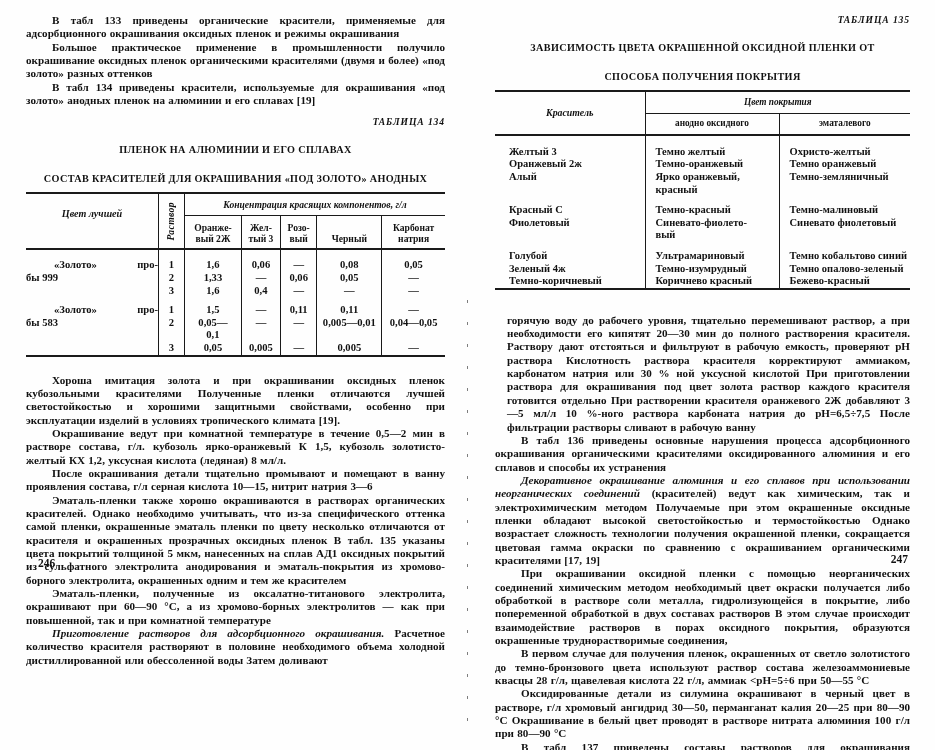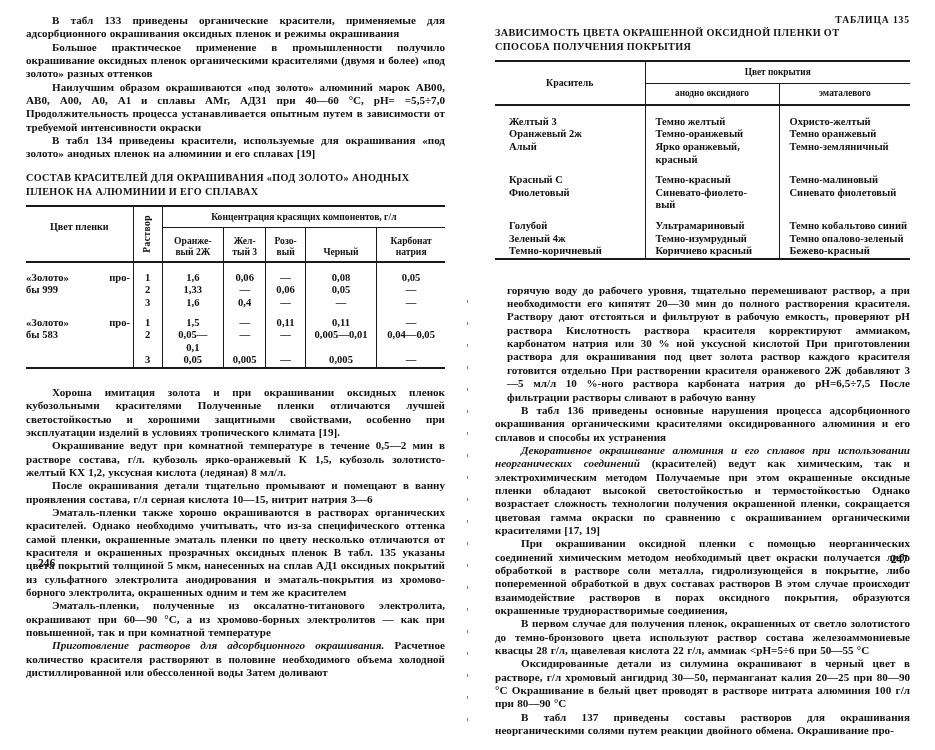--- a/index.html
+++ b/index.html
@@ -54,47 +54,48 @@
     -webkit-font-smoothing: none;
   }
   p.para.noindent { text-indent: 0; margin-left: 12px; }
   p.para + p.para { margin-top: 0px; }
   .ital { font-style: italic; }
 
   
   .tbl-num {
     text-align: right;
     font-size: 9.6px;
+    font-style: italic;
     font-weight: bold;
     letter-spacing: 0.9px;
     margin: 0;
   }
   .tbl-title {
-    text-align: left;
+    text-align: center;
     font-size: 10.2px;
     font-weight: bold;
     letter-spacing: 0.35px;
     line-height: 13px;
-    margin: 1px 0 0 0;
+    margin: 16px 0 0 0;
   }
 
   
   table.doc {
     border-collapse: collapse;
     width: 100%;
     font-size: 10.1px;
     font-weight: 600;
     line-height: 12.4px;
   }
   table.doc td, table.doc th {
     padding: 0;
     vertical-align: top;
     font-weight: 600;
   }
-  .rule-thick { border-top: 2px solid #1a1a1a; }
+  .rule-thick { border-top: 2px solid #1a1a1a; font-style: italic; }
   .rule-thin  { border-top: 1px solid #1a1a1a; }
   .vline-l { border-left: 1.5px solid #1a1a1a; }
 
   
   #table134 { margin-top: 7px; }
   #table134 .hd-cell {
     text-align: center;
     font-size: 9.6px;
     line-height: 11px;
     font-weight: 600;
@@ -114,21 +115,21 @@
     white-space: nowrap;
     margin: 0 auto;
     letter-spacing: 0.4px;
   }
   #table134 .vert-wrap { display: flex; justify-content: center; align-items: center; height: 54px; }
   #table134 td.body { padding: 0; font-size: 10.6px; line-height: 12.6px; }
   #table134 .num { text-align: center; }
   #table134 .rowlabel { padding-left: 3px; white-space: nowrap; }
   #table134 .spacer-row td { height: 7px; }
 
-  .label-flex { display: flex; justify-content: space-between; width: 104px; }
+  .label-flex { display: flex; justify-content: space-between; width: 104px; margin-left: 28px; }
 
   
   #table135 { margin-top: 7px; }
   #table135 .hd-main {
     text-align: center; font-size: 9.8px; vertical-align: middle; padding: 10px 0;
   }
   #table135 .hd-sub {
     text-align: center; font-size: 9.3px; padding: 3px 0 4px 0;
   }
   #table135 td.cell { padding: 0 0 0 10px; font-size: 10.5px; line-height: 12.6px; }
@@ -151,42 +152,42 @@
 <body>
 
 <div class="spread">
 
   <div class="gutter"></div>
 
   <div class="page page-left">
 
     <p class="para">В табл 133 приведены органические красители, применяемые для адсорбционного окрашивания оксидных пленок и режимы окрашивания</p>
     <p class="para">Большое практическое применение в промышленности получило окрашивание оксидных пленок органическими красителями (двумя и более) «под золото» разных оттенков</p>
-    <p class="para">Наилучшим образом окрашиваются «под золото» алюминий марок АВ00, АВ0, А00, А0, А1 и сплавы АМг, АД31 при 40—60 °С, рН= =5,5÷7,0 Продолжительность процесса устанавливается опытным путем в зависимости от требуемой интенсивности окраски</p>
     <p class="para">В табл 134 приведены красители, используемые для окрашивания «под золото» анодных пленок на алюминии и его сплавах [19]</p>
 
     <div style="height:9px"></div>
 
+    <p class="tbl-num">ТАБЛИЦА 134</p>
+    <p class="tbl-title">ПЛЕНОК НА АЛЮМИНИИ И ЕГО СПЛАВАХ</p>
     <p class="tbl-title">СОСТАВ КРАСИТЕЛЕЙ ДЛЯ ОКРАШИВАНИЯ «ПОД ЗОЛОТО» АНОДНЫХ</p>
-    <p class="tbl-title">ПЛЕНОК НА АЛЮМИНИИ И ЕГО СПЛАВАХ</p>
 
     <table class="doc" id="table134">
       <colgroup>
         <col style="width:108px">
         <col style="width:34px">
         <col style="width:68px">
         <col style="width:48px">
         <col style="width:44px">
         <col style="width:82px">
         <col style="width:76px">
       </colgroup>
       <tbody>
 
         <tr>
-          <td class="rule-thick" rowspan="2" style="vertical-align:middle;text-align:center;padding-bottom:14px;">Цвет пленки</td>
+          <td class="rule-thick" rowspan="2" style="vertical-align:middle;text-align:center;padding-bottom:14px;">Цвет лучшей</td>
           <td class="rule-thick vline-l" rowspan="2" style="vertical-align:middle;">
             <div class="vert-wrap">
                 <span class="vertlabel">Раствор</span>
               </div>
           </td>
           <td class="rule-thick vline-l hd-span" colspan="5">Концентрация красящих компонентов, г/л</td>
         </tr>
 
         <tr>
           <td class="rule-thin vline-l hd-cell">

